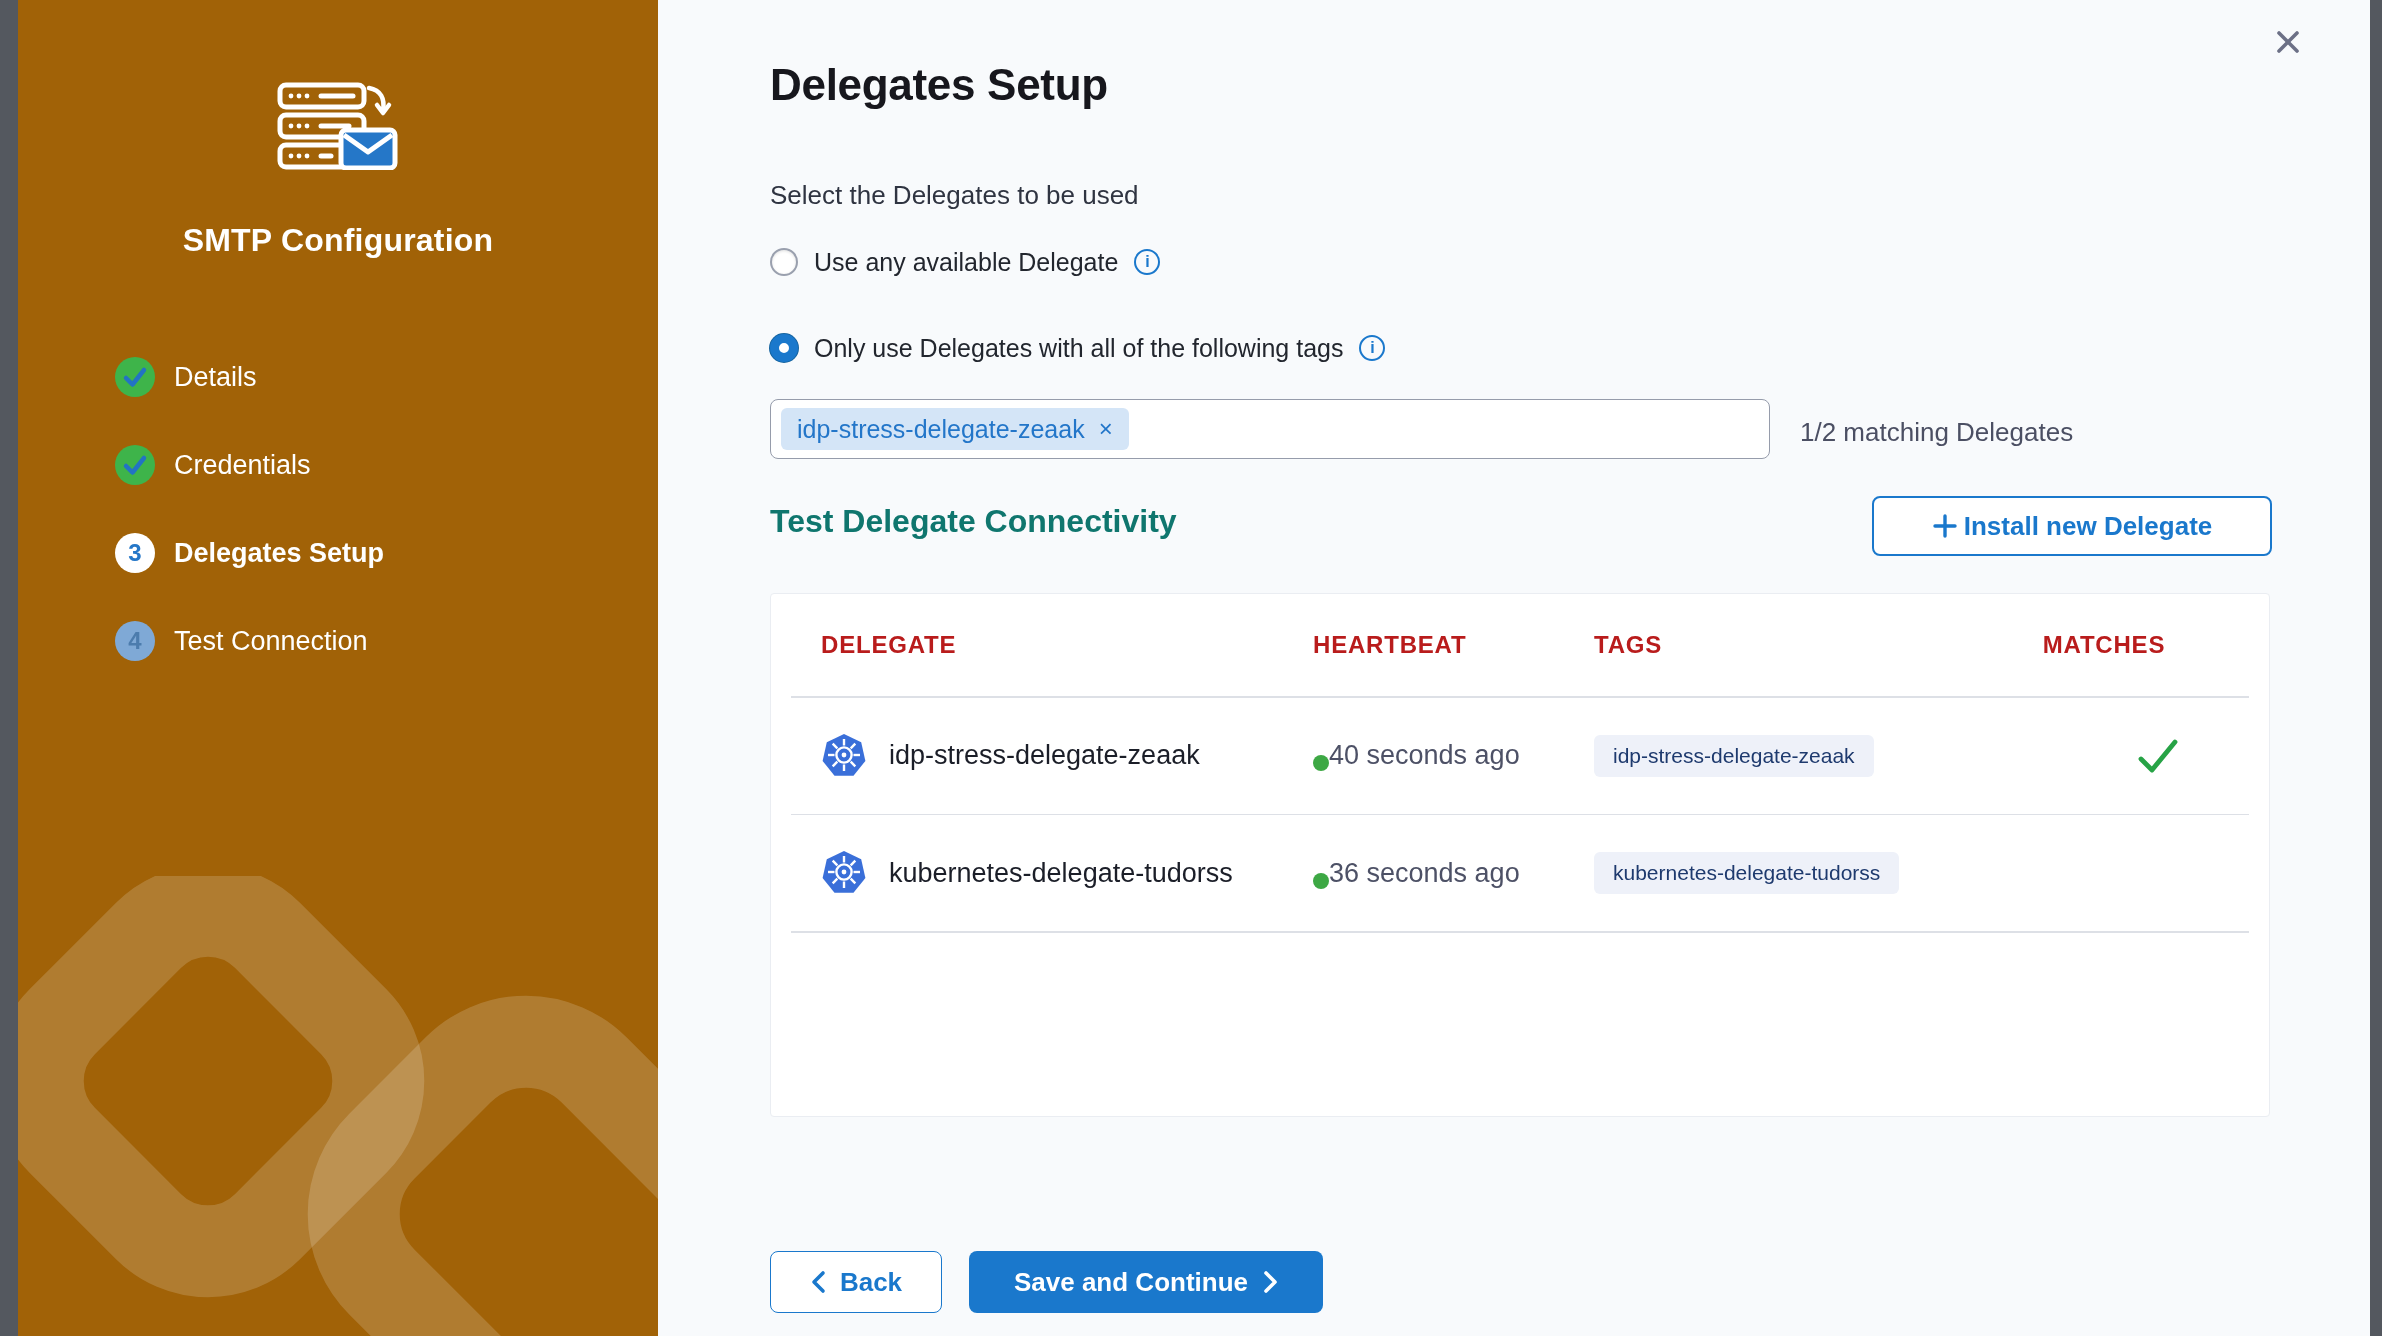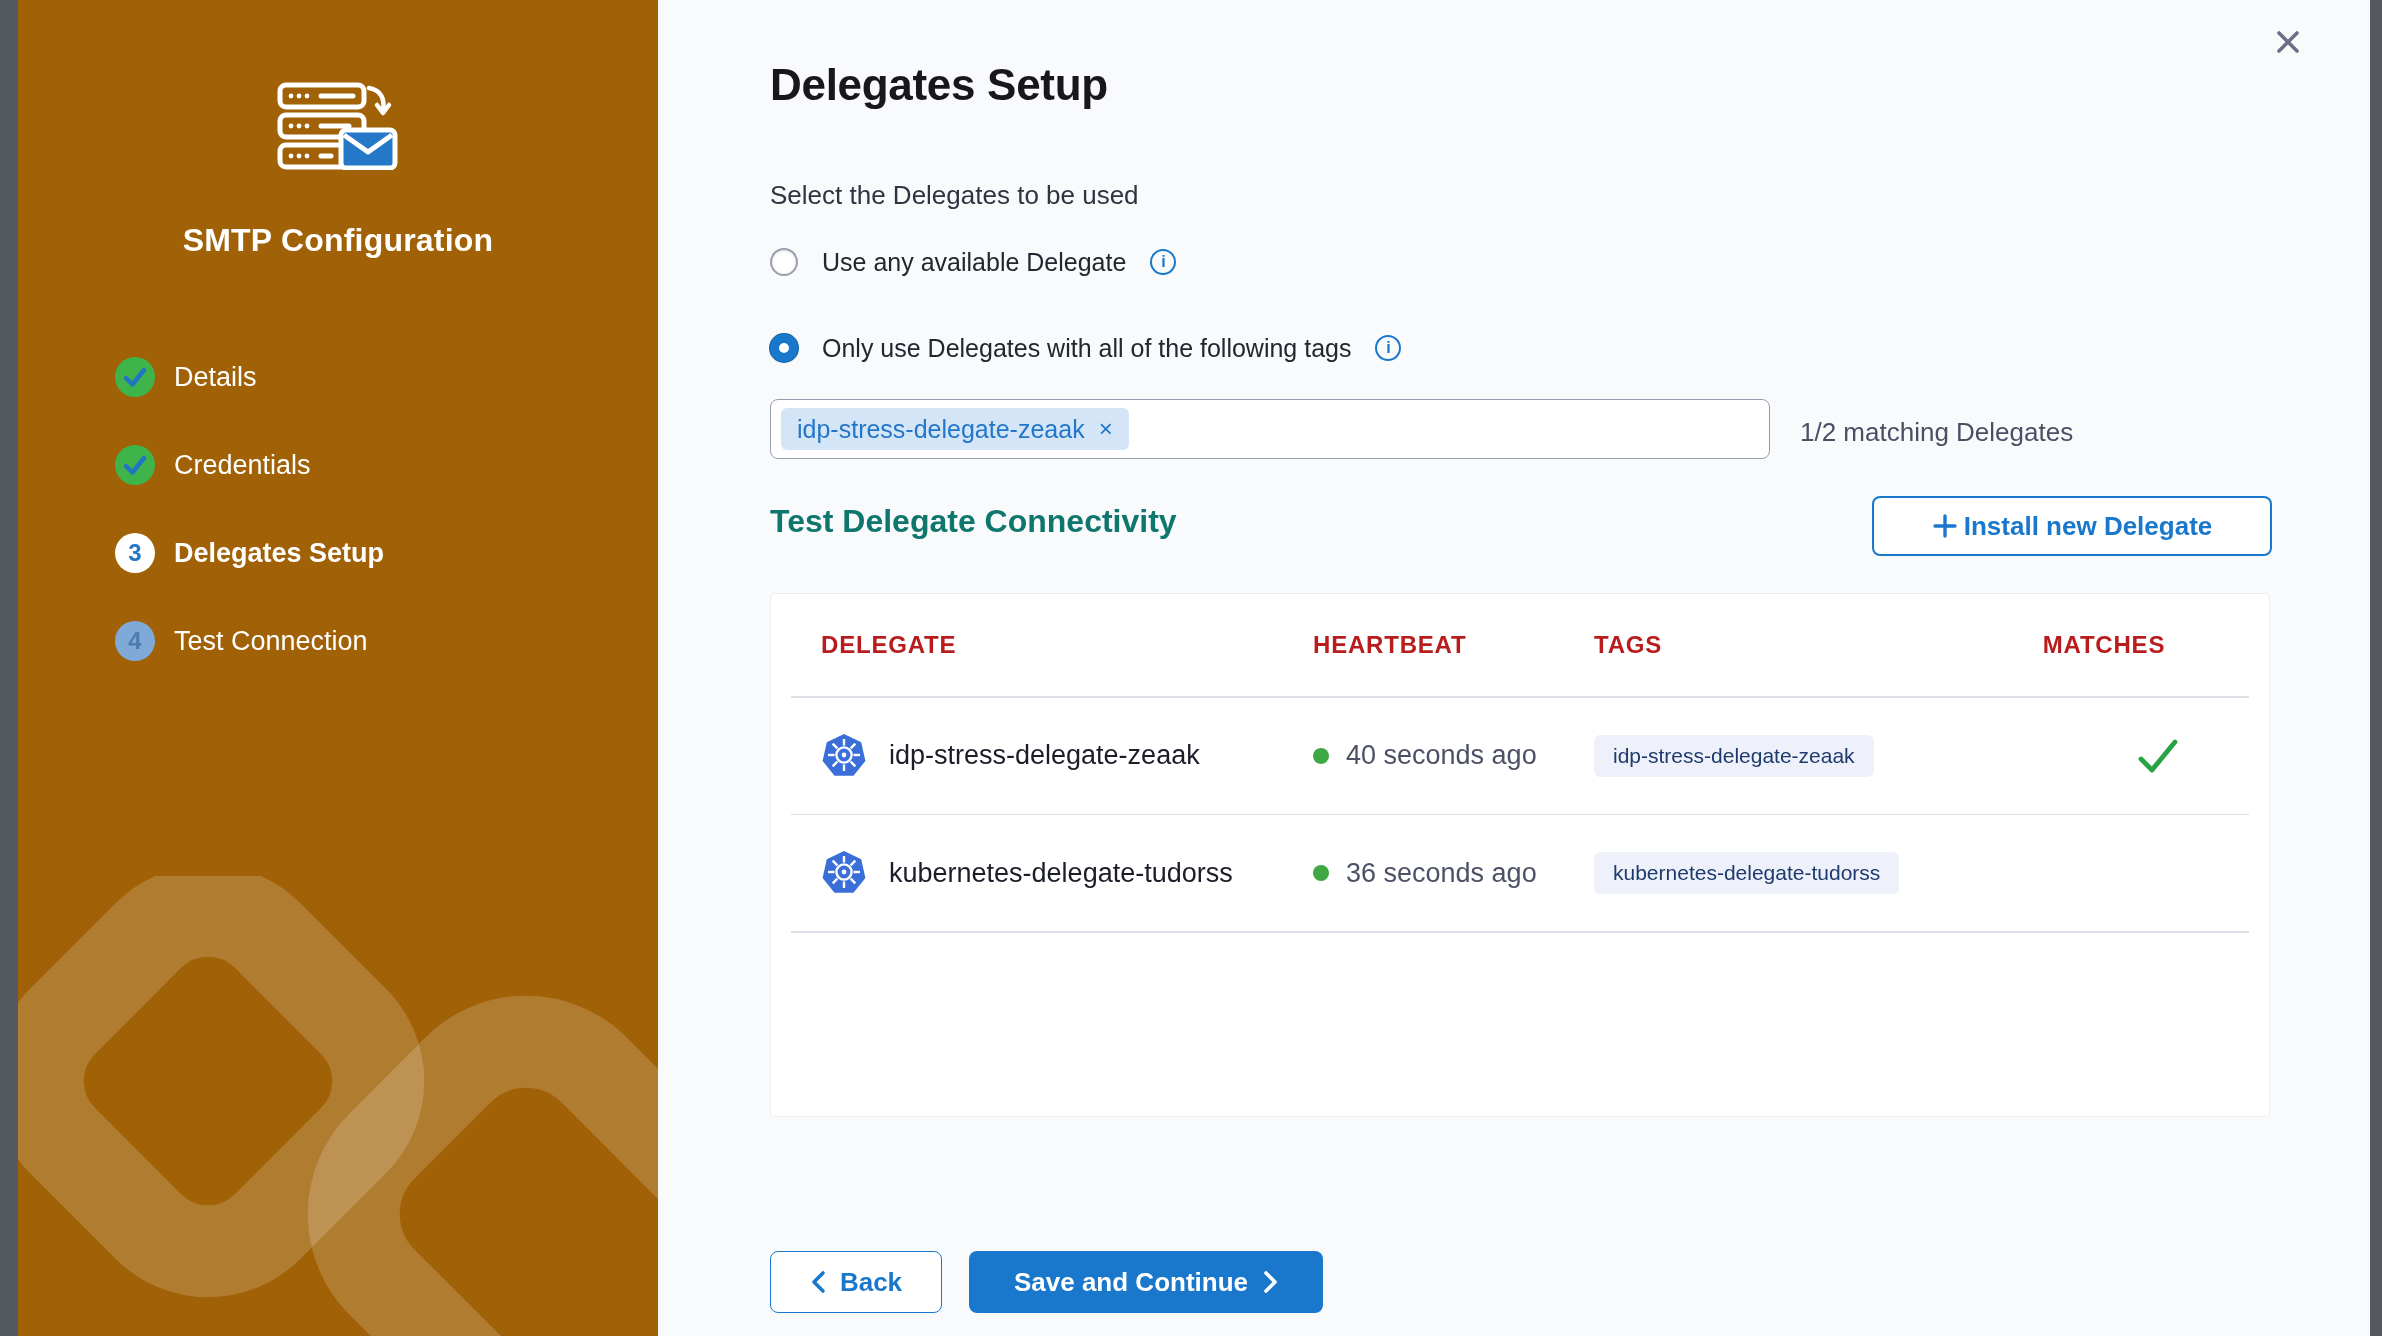--- a/index.html
+++ b/index.html
@@ -24,21 +24,21 @@
   .step-label { color:#FFFFFF; font-size:27px; font-weight:400; }
   .step.current .step-label { font-weight:700; }
   .watermark { position:absolute; left:0; bottom:0; pointer-events:none; }
 
   
   .main { position:relative; flex:1; height:100%; background:#F8FAFC; }
   .close-btn { position:absolute; top:22px; right:62px; width:40px; height:40px; display:flex; align-items:center; justify-content:center; cursor:pointer; background:none; border:none; }
   .page-title { position:absolute; top:60px; left:112px; font-size:44px; font-weight:700; color:#17171D; letter-spacing:-0.3px; }
   .subtitle { position:absolute; top:180px; left:112px; font-size:26px; color:#2F3441; }
 
-  .radio-row { position:absolute; left:112px; display:flex; align-items:center; gap:24px; height:34px; cursor:pointer; }
+  .radio-row { position:absolute; left:112px; display:flex; align-items:center; gap:16px; height:34px; cursor:pointer; }
   .radio-row.row1 { top:245px; }
   .radio-row.row2 { top:303px;margin-top:28px; }
   .radio-dot { width:28px; height:28px; border-radius:50%; flex:none; }
   .radio-dot.off { background:#FFFFFF; border:2px solid #9AA0AE; box-shadow:inset 0 1px 3px rgba(0,0,0,0.12); }
   .radio-dot.on { background:#FFFFFF; border:9px solid #1A78CC; box-shadow:0 0 0 1px #15639F; }
   .radio-label { font-size:25px; color:#22262E; }
   .info-icon { width:26px; height:26px; border-radius:50%; border:2.5px solid #1A78CC; color:#1A78CC;
     display:flex; align-items:center; justify-content:center; font-size:16px; font-weight:700; font-style:normal; }
 
   .tags-input { position:absolute; top:399px; left:112px; width:1000px; height:60px; background:#FFFFFF;
@@ -56,21 +56,21 @@
   .table-card { position:absolute; top:593px; left:112px; width:1500px; height:524px; background:#FFFFFF;
     border:1px solid #EAEDF2; border-radius:4px; }
   .t-grid { display:grid; grid-template-columns:492px 281px 1fr 210px; align-items:center; padding:0 60px 0 50px; }
   .t-head { height:102px; }
   .th { font-size:24px; font-weight:700; color:#b91c1c; letter-spacing:0.8px; }
   .th-matches { text-align:center; }
   .divider { height:1.5px; background:#DDE0E6; margin:0 20px; }
   .t-row { height:116px; }
   .cell-delegate { display:flex; align-items:center; gap:22px; }
   .delegate-name { font-size:27px; font-weight:500; color:#1B1E28; }
-  .cell-heartbeat { display:flex; align-items:center; gap:17px; }
+  .cell-heartbeat { display:flex; align-items:flex-end; }
   .hb-dot { width:16px; height:16px; border-radius:50%; background:#3DA844; flex:none; }
   .hb-text { font-size:27px; color:#4D5166; }
   .tag-badge { display:inline-block; background:#EEF1F9; border-radius:6px; padding:9px 19px; font-size:21px; color:#1E3A6E; }
   .cell-matches { display:flex; justify-content:flex-end; padding-right:28px; }
 
   .footer-btn { position:absolute; top:1215px; height:62px; border-radius:8px; display:flex; align-items:center;
     justify-content:center; gap:14px; font-size:26px; font-weight:700; cursor:pointer;margin-top:36px; }
   .back-btn { left:112px; width:172px; background:#FFFFFF; border:1.5px solid #1A78CC; color:#1A78CC; }
   .save-btn { left:311px; width:354px; background:#1A78CC; border:none; color:#FFFFFF; }
 </style>

